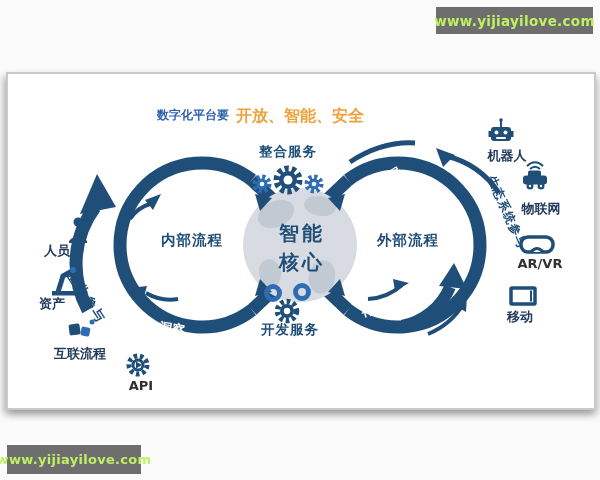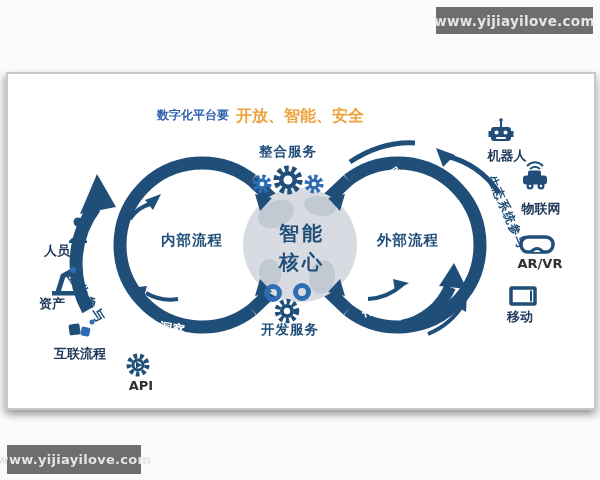--- a/index.html
+++ b/index.html
@@ -8,21 +8,21 @@
     background:#fbfbfb;
     font-family:"DejaVu Sans","Liberation Sans",sans-serif;
   }
   .card{
     position:absolute;left:6px;top:72px;width:586px;height:334px;
     background:#ffffff;
     border:2px solid #c9c9c9;
     box-shadow:-3px 4px 7px rgba(0,0,0,.25), 3px 5px 8px rgba(0,0,0,.18);
   }
   .watermark{
-    position:absolute;background:#6e6e6e;color:#e5e5e5;
+    position:absolute;background:#6e6e6e;color:#bef264;
     display:flex;align-items:center;justify-content:center;
     font-weight:bold;letter-spacing:.3px;
   }
   .wm-top{left:436px;top:7px;width:157px;height:27px;font-size:13.5px;}
   .wm-bottom{left:7px;top:445px;width:134px;height:29px;font-size:13px;}
   svg{position:absolute;left:0;top:0;}
   svg text{font-family:"DejaVu Sans","Liberation Sans",sans-serif;}
   .arcTxt{fill:#ffffff;font-weight:bold;font-size:13px;}
   .loopName{fill:#1F4E79;font-weight:bold;font-size:14.5px;letter-spacing:1px;}
   .outerTxt{fill:#1F4E79;font-weight:bold;}

